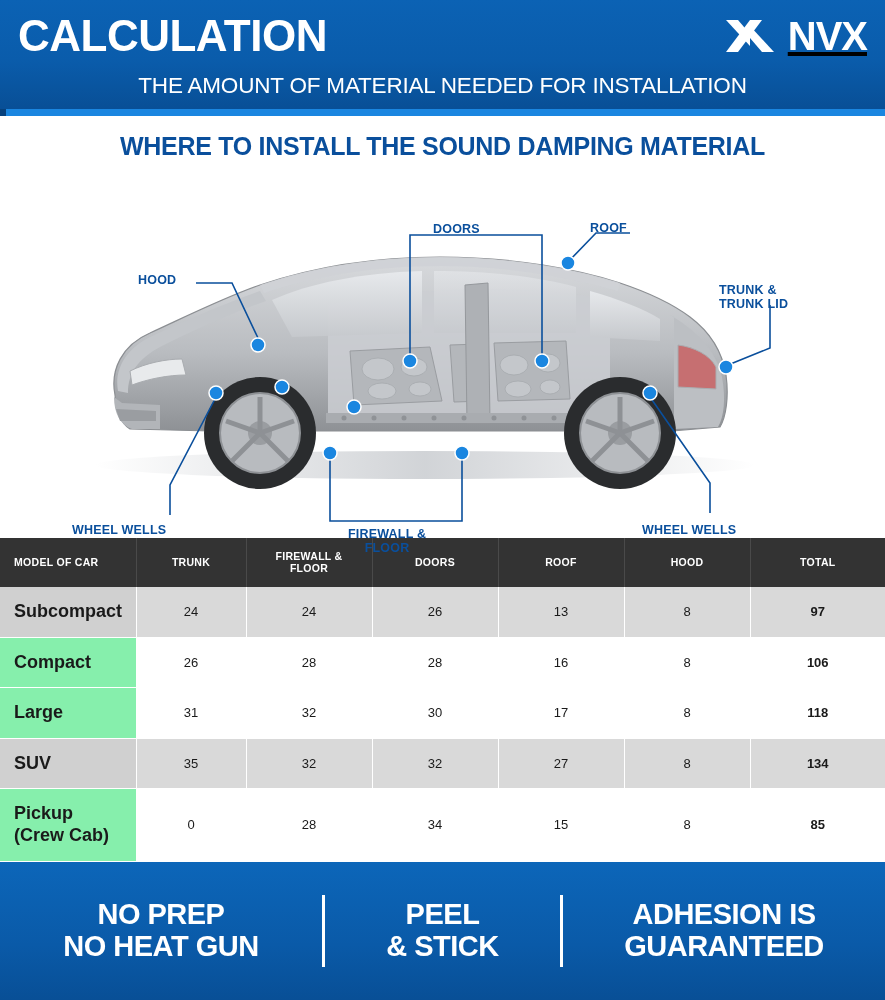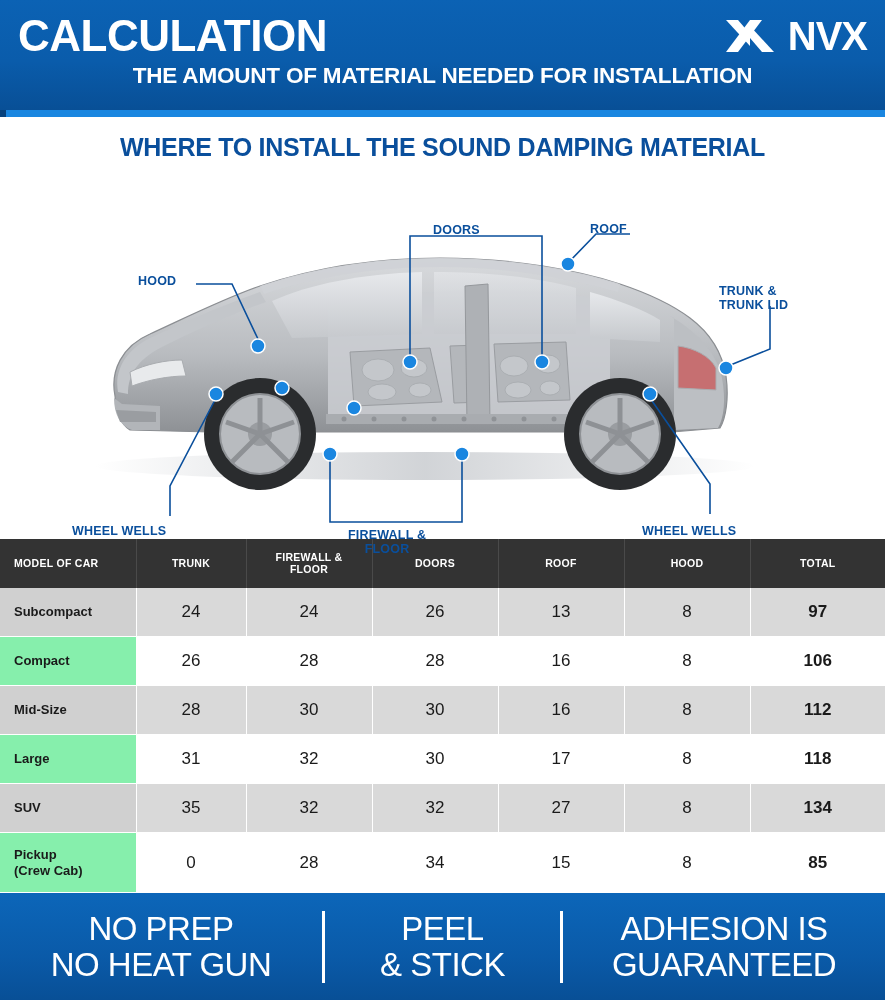--- a/index.html
+++ b/index.html
@@ -8,46 +8,46 @@
     font-family: "Liberation Sans", sans-serif;
     background: #ffffff;
     overflow: hidden;
   }
   .page { width: 885px; height: 1000px; position: relative; display: flex; flex-direction: column; }
 
   
   .header {
     background: #0a5fb0;
     background: linear-gradient(180deg,#0b62b4 0%, #0a5cab 55%, #084f96 100%);
-    padding: 14px 18px 21px 18px;
+    padding: 14px 18px 10px 18px;
     position: relative;
   }
   .header-top {
     display: flex; align-items: center; justify-content: space-between;
   }
   .header-title {
     color: #ffffff;
     font-size: 44px;
     font-weight: bold;
     letter-spacing: -0.5px;
     line-height: 1;
   }
-  .brand { display: flex; align-items: flex-start; gap: 10px; }
+  .brand { display: flex; align-items: flex-start; gap: 10px; text-decoration: underline; }
   .brand-mark { position: relative; width: 54px; height: 40px; }
   .brand-mark svg { display: block; }
   .brand-text {
     color: #ffffff; font-size: 40px; font-weight: bold; letter-spacing: -1px; line-height: 1;
   }
   .header-sub {
     color: #ffffff;
     font-size: 22.5px;
-    font-weight: bold;
+    font-weight: normal;
     letter-spacing: -0.2px;
     text-align: center;
-    margin-top: 6px;
+    margin-top: 16px;
     line-height: 1.1;
   }
   .header-accent-row { display: flex; width: 100%; height: 7px; }
   .header-accent-row .seg-dark { background: #06417d; width: 6px; }
   .header-accent-row .seg-light { background: #1a86e0; flex: 1; }
 
   
   .diagram-section {
     background: #ffffff;
     padding: 16px 10px 16px 10px;
@@ -89,54 +89,54 @@
     font-weight: bold;
     letter-spacing: 0.3px;
     padding: 12px 4px;
     text-align: center;
     border-right: 1px solid #4a4a4a;
     line-height: 1.2;
   }
   thead th:first-child { text-align: left; padding-left: 14px; }
   thead th:last-child { border-right: none; }
   tbody td {
-    font-size: 17px;
+    font-size: 13px;
     color: #1a1a1a;
     text-align: center;
     padding: 14px 4px;
     border-right: 1px solid #ffffff;
     border-bottom: 1px solid #ffffff;
   }
   tbody td:first-child {
     text-align: left;
     padding-left: 14px;
     font-weight: bold;
-    font-size: 13px;
+    font-size: 18px;
   }
   tbody td:last-child { border-right: none; font-weight: bold; }
   tbody tr.odd td { background: #d9d9d9; }
   tbody tr.even td { background: #ffffff; }
   tbody tr.odd td:first-child { background: #d0d0d0; }
   tbody tr.even td:first-child { background: #86efac; }
   .cell-multiline { white-space: pre-line; line-height: 1.2; }
 
   
   .footer {
     background: #0a5fb0;
     background: linear-gradient(180deg,#0c66b9 0%, #0a5aa8 60%, #084f96 100%);
     display: flex;
     flex: 1;
     align-items: center;
   }
   .footer-item {
     flex: 1;
     color: #ffffff;
     text-align: center;
-    font-size: 33px;
-    font-weight: normal;
+    font-size: 29px;
+    font-weight: bold;
     line-height: 1.08;
     letter-spacing: -0.5px;
     white-space: pre-line;
     padding: 4px 6px;
   }
   .footer-item.mid { flex: 0.72; }
   .footer-sep { width: 3px; background: #ffffff; height: 72px; }
 </style>
 </head>
 <body>
@@ -357,29 +357,20 @@
         </tr>
         <tr class="even">
           <td class="cell-multiline">Compact</td>
           <td>26</td>
           <td>28</td>
           <td>28</td>
           <td>16</td>
           <td>8</td>
           <td>106</td>
         </tr>
-        <tr class="odd">
-          <td class="cell-multiline">Mid-Size</td>
-          <td>28</td>
-          <td>30</td>
-          <td>30</td>
-          <td>16</td>
-          <td>8</td>
-          <td>112</td>
-        </tr>
         <tr class="even">
           <td class="cell-multiline">Large</td>
           <td>31</td>
           <td>32</td>
           <td>30</td>
           <td>17</td>
           <td>8</td>
           <td>118</td>
         </tr>
         <tr class="odd">

